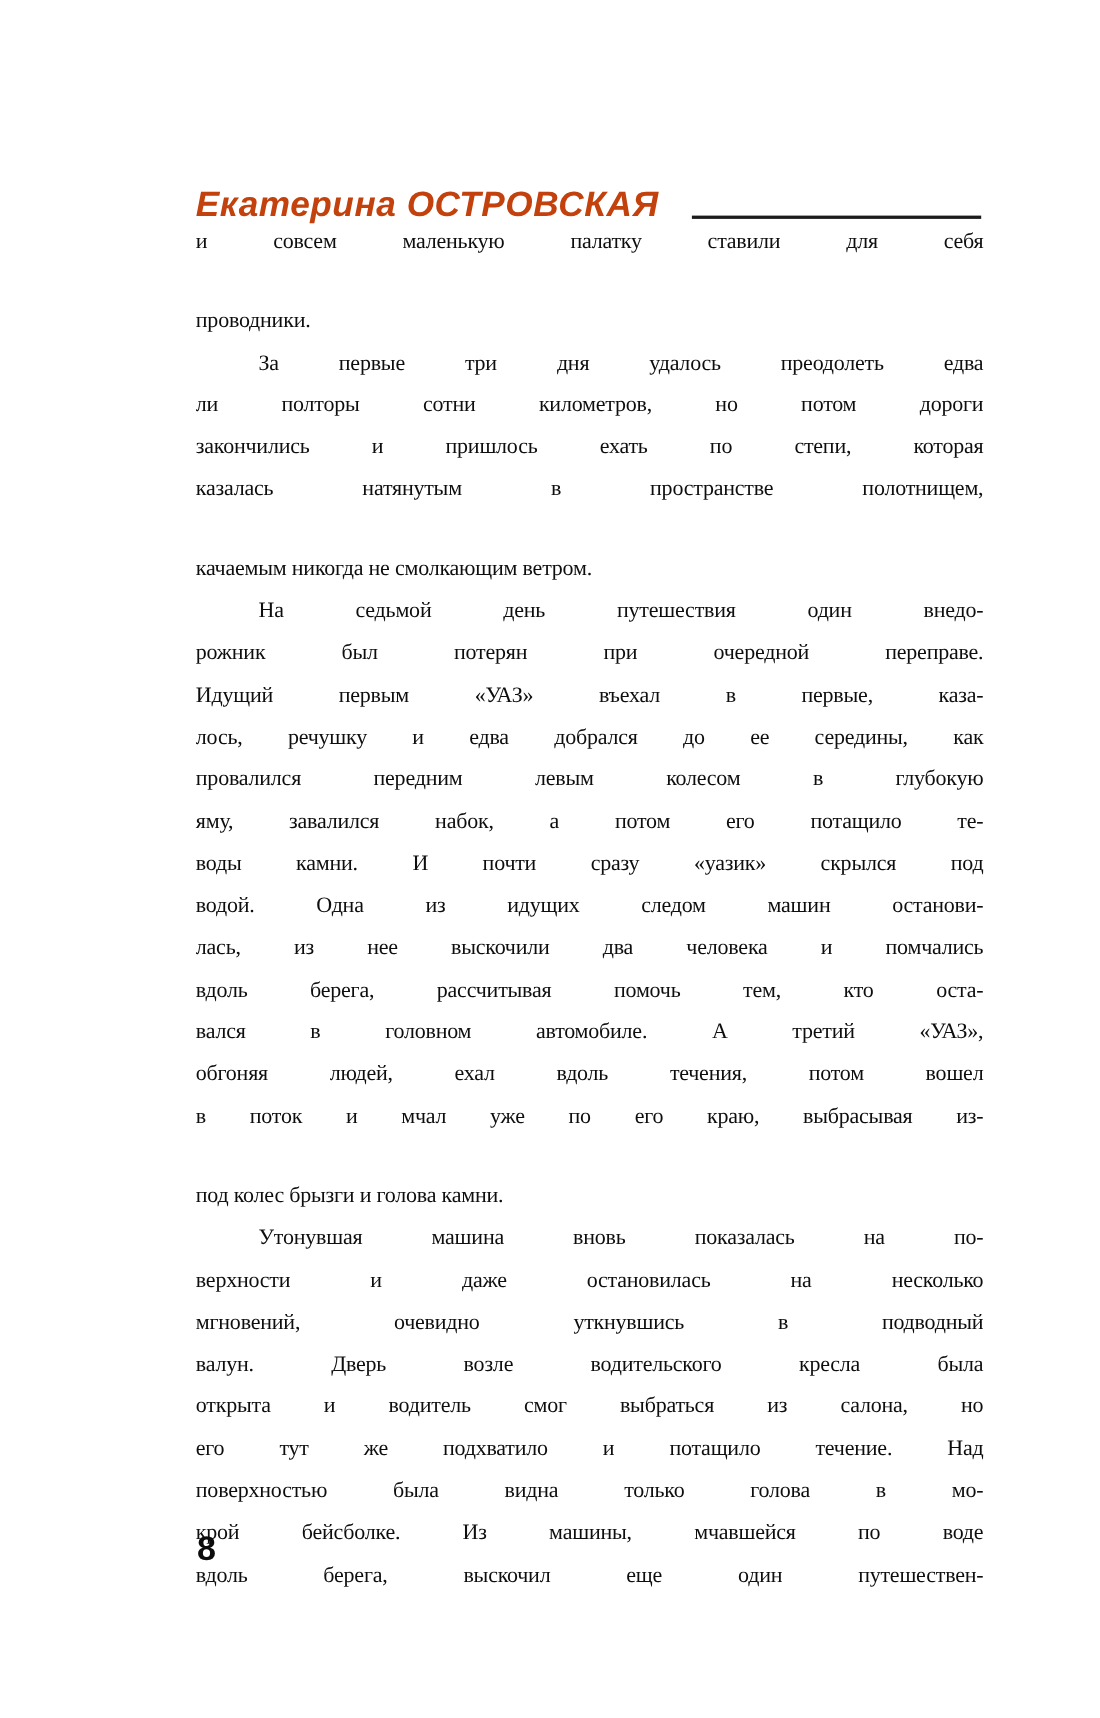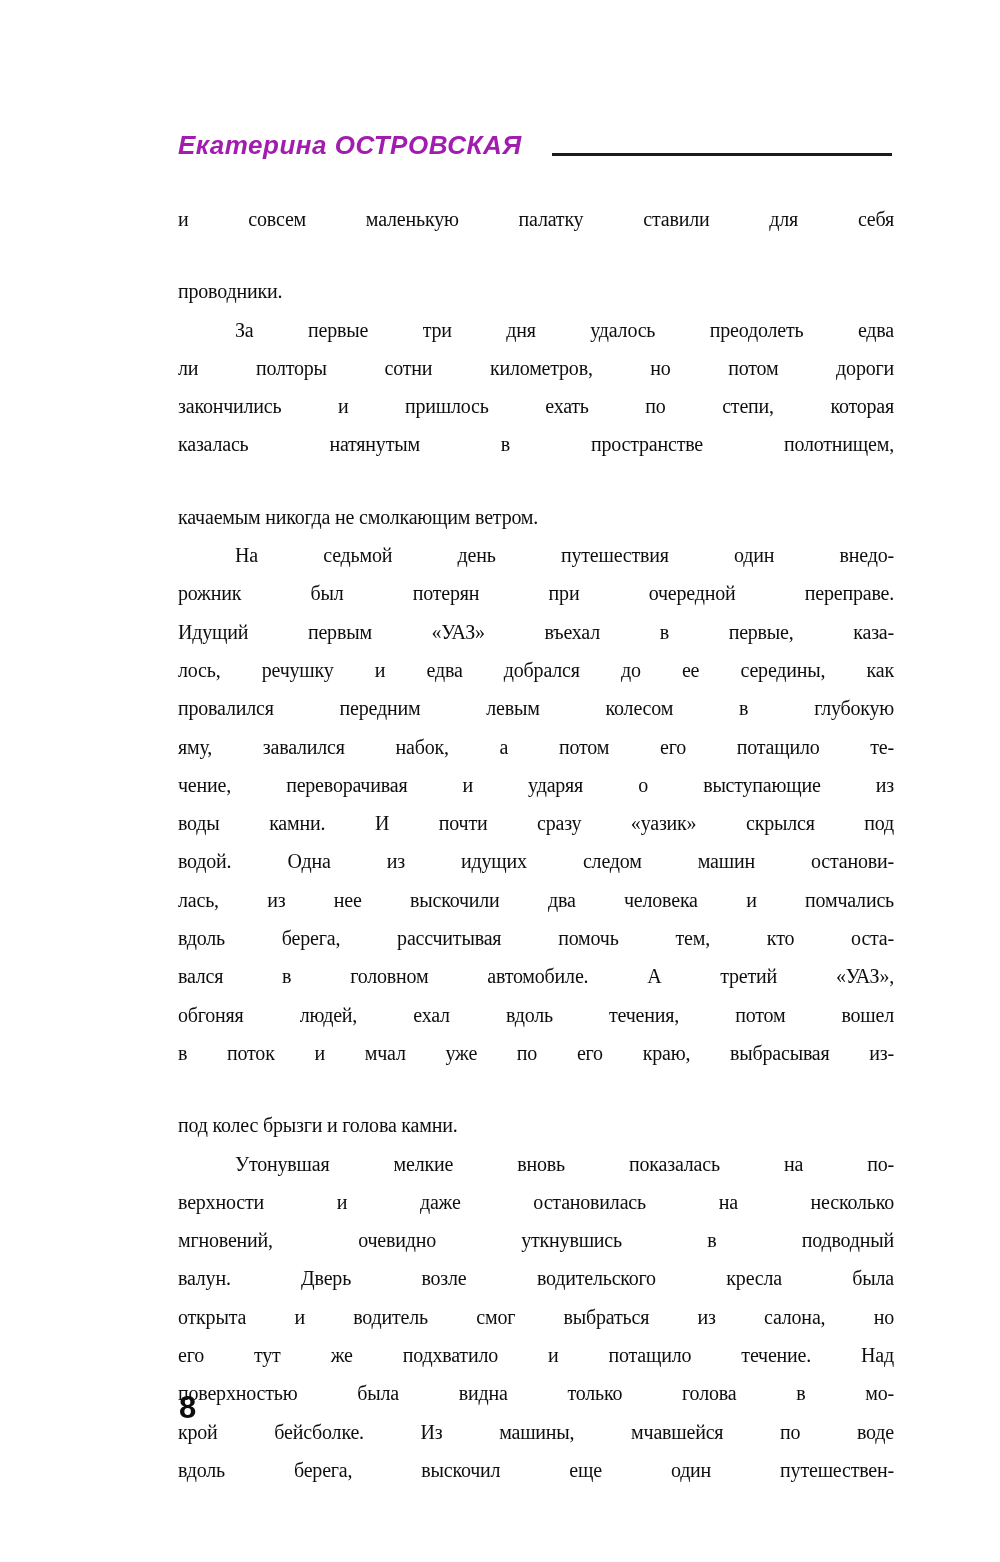--- a/index.html
+++ b/index.html
@@ -21,24 +21,25 @@
     left: 178px;
     top: 130px;
     width: 714px;
     display: flex;
     align-items: flex-end;
   }
   .author {
     font-family: "Liberation Sans", sans-serif;
     font-weight: bold;
     font-style: italic;
-    font-size: 26px;
+    font-size: 32px;
     letter-spacing: 0.5px;
-    color: #a21caf;
+    color: #c2410c;
     white-space: nowrap;
+    margin-top: 37px;
   }
   .header-rule {
     flex: 1;
     height: 3px;
     background: #1c1c1c;
     margin-left: 30px;
     margin-bottom: 5px;
   }
   .text-block {
     position: absolute;
@@ -101,32 +102,31 @@
         <div class="line">казалась натянутым в пространстве полотнищем,</div>
         <div class="line no-justify">качаемым никогда не смолкающим ветром.</div>
       </div>
       <div class="paragraph">
         <div class="line indented">На седьмой день путешествия один внедо-</div>
         <div class="line">рожник был потерян при очередной переправе.</div>
         <div class="line">Идущий первым «УАЗ» въехал в первые, каза-</div>
         <div class="line">лось, речушку и едва добрался до ее середины, как</div>
         <div class="line">провалился передним левым колесом в глубокую</div>
         <div class="line">яму, завалился набок, а потом его потащило те-</div>
-        <div class="line">чение, переворачивая и ударяя о выступающие из</div>
         <div class="line">воды камни. И почти сразу «уазик» скрылся под</div>
         <div class="line">водой. Одна из идущих следом машин останови-</div>
         <div class="line">лась, из нее выскочили два человека и помчались</div>
         <div class="line">вдоль берега, рассчитывая помочь тем, кто оста-</div>
         <div class="line">вался в головном автомобиле. А третий «УАЗ»,</div>
         <div class="line">обгоняя людей, ехал вдоль течения, потом вошел</div>
         <div class="line">в поток и мчал уже по его краю, выбрасывая из-</div>
         <div class="line no-justify">под колес брызги и голова камни.</div>
       </div>
       <div class="paragraph">
-        <div class="line indented">Утонувшая мелкие вновь показалась на по-</div>
+        <div class="line indented">Утонувшая машина вновь показалась на по-</div>
         <div class="line">верхности и даже остановилась на несколько</div>
         <div class="line">мгновений, очевидно уткнувшись в подводный</div>
         <div class="line">валун. Дверь возле водительского кресла была</div>
         <div class="line">открыта и водитель смог выбраться из салона, но</div>
         <div class="line">его тут же подхватило и потащило течение. Над</div>
         <div class="line">поверхностью была видна только голова в мо-</div>
         <div class="line">крой бейсболке. Из машины, мчавшейся по воде</div>
         <div class="line">вдоль берега, выскочил еще один путешествен-</div>
       </div>
     </div>

